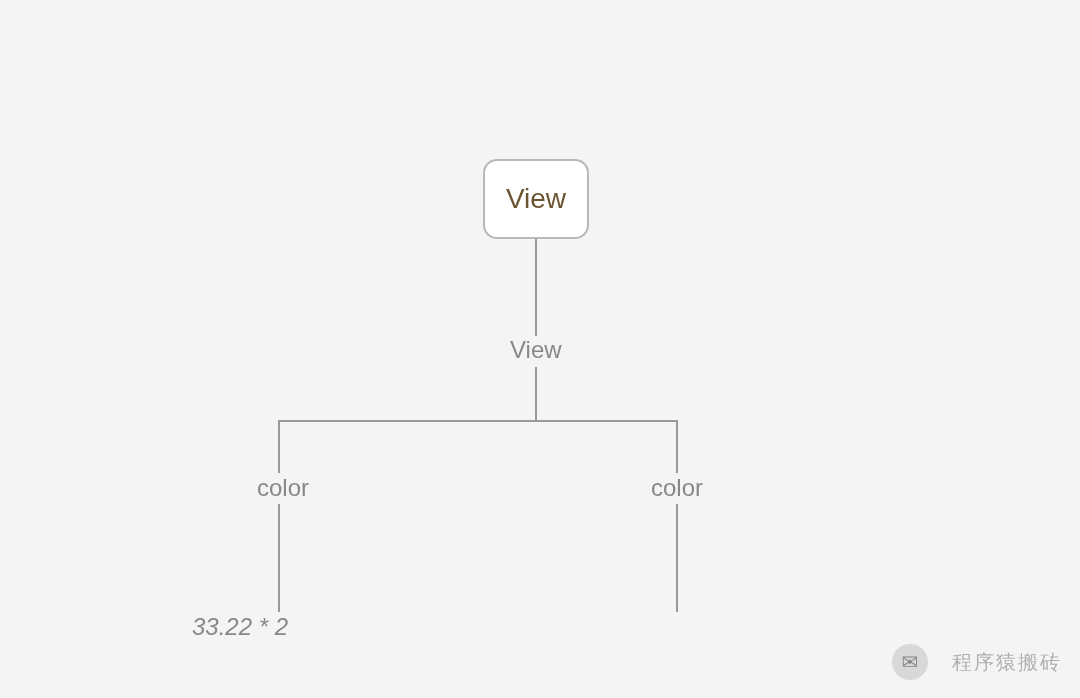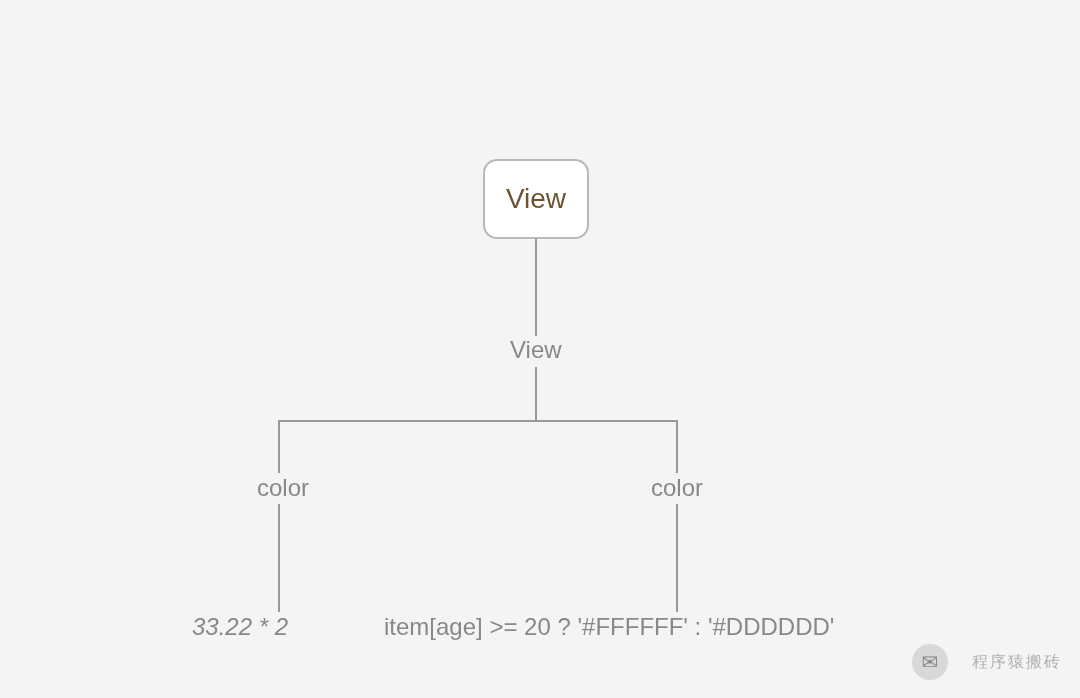--- a/index.html
+++ b/index.html
@@ -133,21 +133,21 @@
       border-radius: 50%;
       background: #d8d8d8;
       display: flex;
       align-items: center;
       justify-content: center;
       font-size: 20px;
       color: #888888;
     }
     .wm-text {
       color: #b0b0b0;
-      font-size: 16px;
+      font-size: 20px;
       font-weight: 400;
       letter-spacing: 2px;
     }
   </style>
 </head>
 <body>
 
 <div class="diagram">
   <div class="root-box">
     <span>View</span>
@@ -162,21 +162,20 @@
   <div class="line line-v3"></div>
   <div class="line line-v4"></div>
 
   <div class="label label-text">color</div>
   <div class="label label-color">color</div>
 
   <div class="line line-v5"></div>
   <div class="line line-v6"></div>
 
   <div class="label label-expr1">33.22 * 2</div>
-  <div class="label label-expr2">item[age] &gt;= 20 ? '#FFFFFF' : '#DDDDDD'</div>
 </div>
 
 <div class="watermark">
   <div class="wm-icon">
     <span>✉</span>
   </div>
   <div class="wm-text">程序猿搬砖</div>
 </div>
 
 </body></html>

